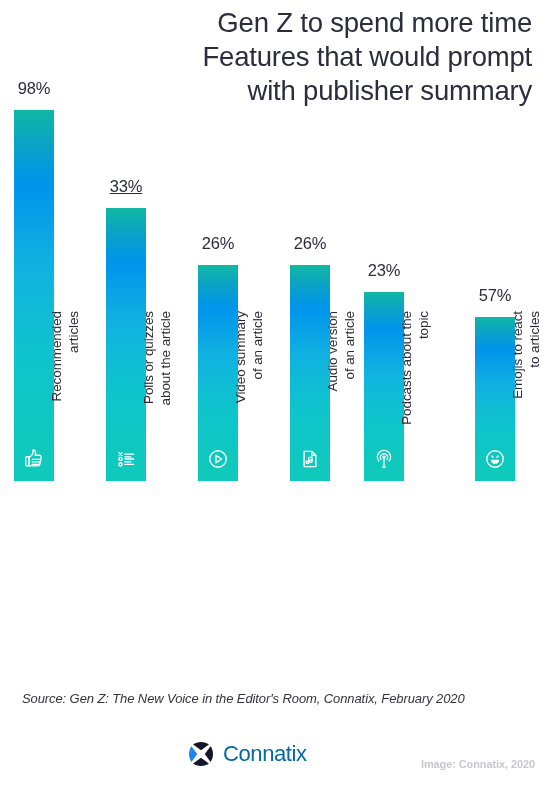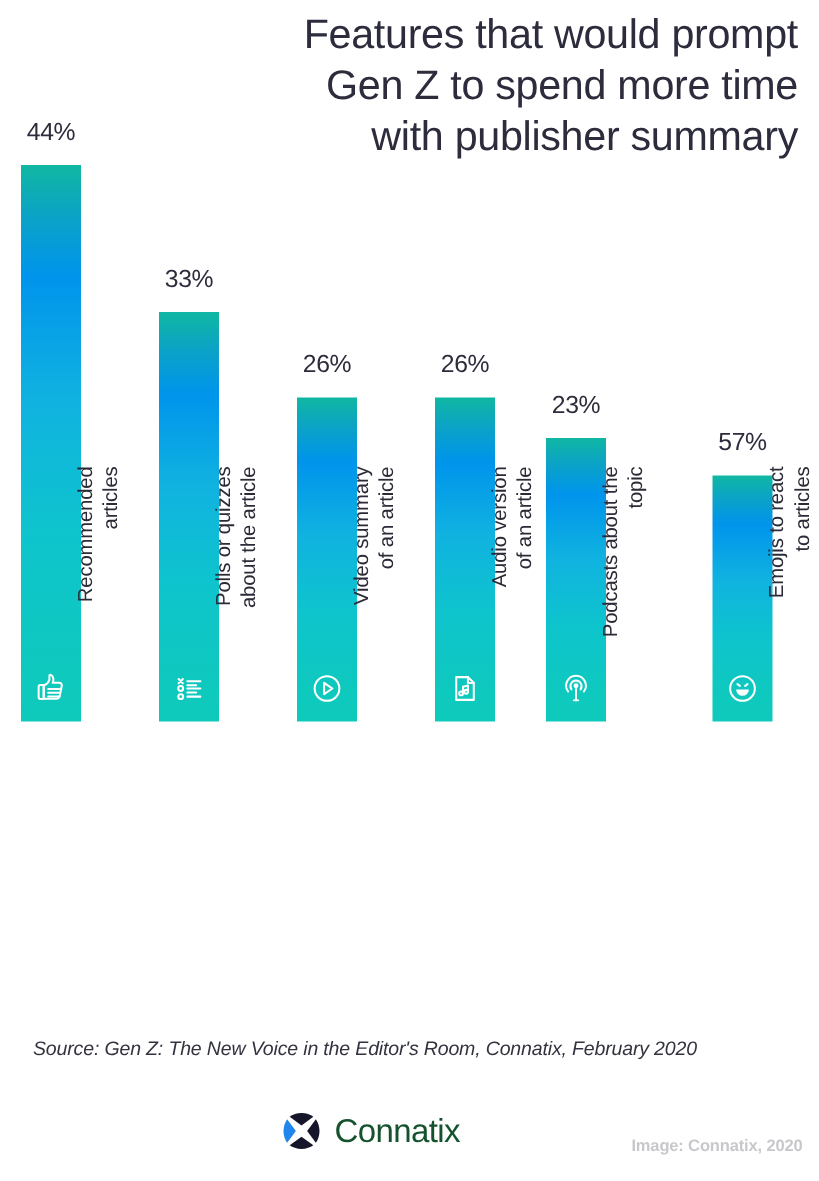--- a/index.html
+++ b/index.html
@@ -135,68 +135,68 @@
     position: absolute;
     left: 186px;
     top: 4px;
     display: flex;
     align-items: center;
     gap: 7px;
   }
   .brand-mark { width: 30px; height: 30px; display: block; }
   .brand-name {
     font-size: 22px;
-    color: #14532d;
+    color: #0369a1;
     font-weight: 400;
     letter-spacing: -0.4px;
   }
   .credit {
     position: absolute;
     right: 11px;
     top: 23px;
     font-size: 11px;
     font-weight: bold;
     color: #c8c8cc;
     letter-spacing: -0.1px;
   }
 </style>
 </head>
 <body>
 
 <div class="title-block">
+  <span class="title-line">Gen Z to spend more time</span>
   <span class="title-line">Features that would prompt</span>
-  <span class="title-line">Gen Z to spend more time</span>
   <span class="title-line">with publisher summary</span>
 </div>
 
 <div class="chart">
 
   <div class="bar-group" style="left:0px;">
     <div class="bar-wrap">
-      <div class="bar-value" style="top:79px;">44%</div>
+      <div class="bar-value" style="top:79px;">98%</div>
       <div class="bar" style="height:371px;"></div>
       <div class="bar-icon">
         <svg width="26" height="26" viewBox="0 0 24 24" fill="none" stroke="#ffffff" stroke-width="1.25" stroke-linecap="round" stroke-linejoin="round">
           <path d="M7.5 10.2c1.6-.6 2.9-1.8 3.4-3.3.3-.9.2-1.8.1-2.6-.05-.5.4-.9.85-.7.9.4 1.5 1.3 1.6 2.3.1.9-.1 1.8-.45 2.6h4.1c1 0 1.75.9 1.55 1.85l-1.3 6.3c-.2.95-1.05 1.65-2.05 1.65H7.5z"></path>
           <path d="M7.5 9.9H5.4c-.55 0-1 .45-1 1v6.5c0 .55.45 1 1 1h2.1z"></path>
           <path d="M10.3 12.3h6.9M10.3 14.6h6.9M10.3 16.9h6.9"></path>
         </svg>
       </div>
     </div>
     <div class="cat-label">
       <div class="cat-label-inner">
         <span>Recommended</span>
         <span>articles</span>
       </div>
     </div>
   </div>
 
   <div class="bar-group" style="left:92px;">
     <div class="bar-wrap">
-      <div class="bar-value" style="top:177px;">33%</div>
+      <div class="bar-value" style="top:177px;text-decoration:underline;">33%</div>
       <div class="bar" style="height:273px;"></div>
       <div class="bar-icon">
         <svg width="26" height="26" viewBox="0 0 24 24" fill="none" stroke="#ffffff" stroke-width="1.25" stroke-linecap="round" stroke-linejoin="round">
           <path d="M5.6 6.2l2.6 2.6M8.2 6.2L5.6 8.8"></path>
           <circle cx="6.9" cy="12" r="1.5"></circle>
           <circle cx="6.9" cy="17" r="1.5"></circle>
           <path d="M11 7.5h8M11 10h5.4M11 12h8M11 14.5h5.4M11 17h8"></path>
         </svg>
       </div>
     </div>

